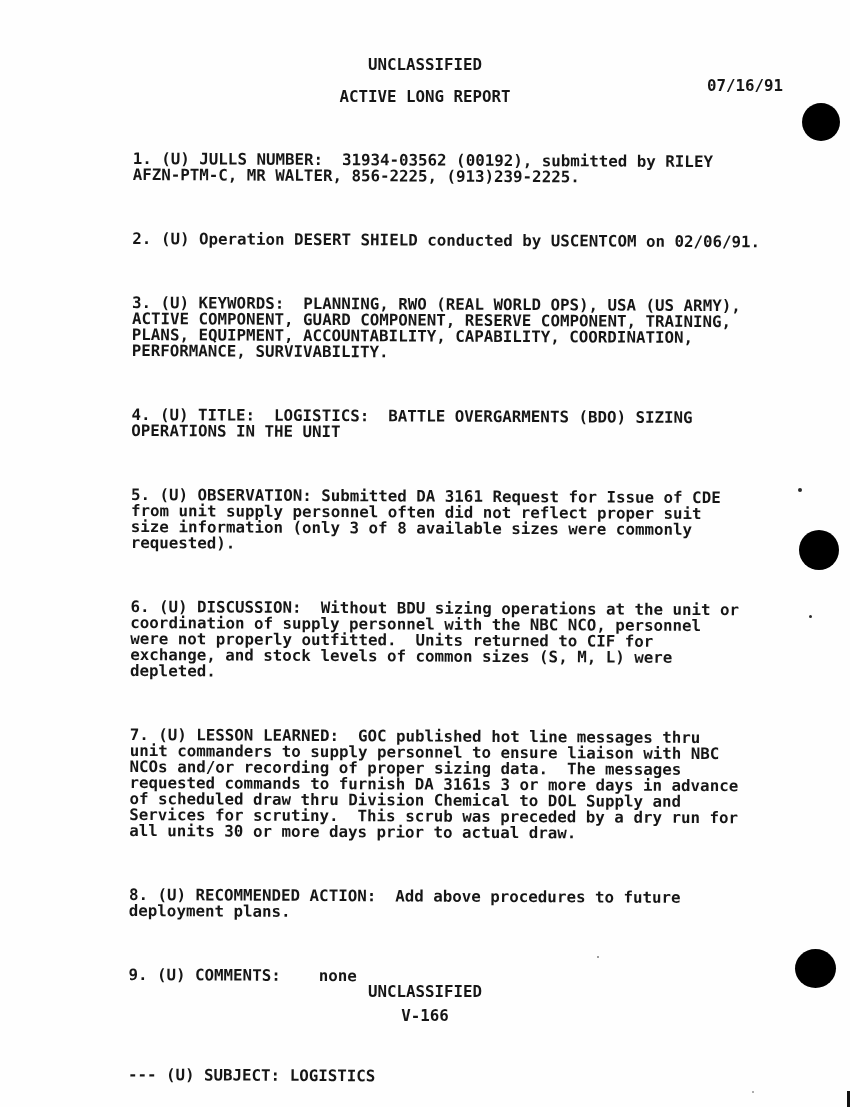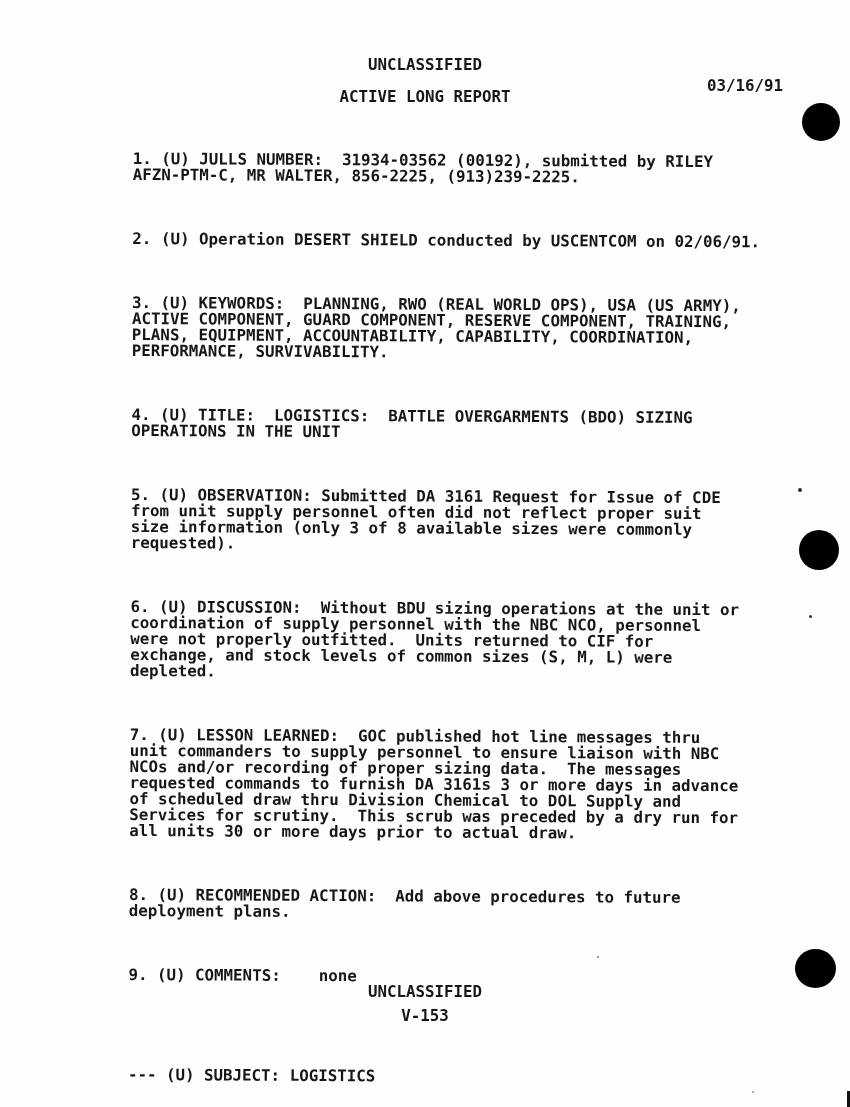--- a/index.html
+++ b/index.html
@@ -79,21 +79,21 @@
   .speck-3 { left: 597px; top: 956px; width: 2px; height: 2px; opacity: .6; }
   .speck-4 { left: 752px; top: 1091px; width: 2px; height: 2px; opacity: .5; }
 </style>
 </head>
 <body>
 
 <div class="page">
 
   <div class="doc-text center-line class-top">UNCLASSIFIED</div>
 
-  <div class="doc-text date-line">03/16/91</div>
+  <div class="doc-text date-line">07/16/91</div>
 
   <div class="doc-text center-line report-title">ACTIVE LONG REPORT</div>
 
   <div class="doc-text body-text">
     <p>1. (U) JULLS NUMBER:  31934-03562 (00192), submitted by RILEY
 AFZN-PTM-C, MR WALTER, 856-2225, (913)239-2225.</p>
     <p>2. (U) Operation DESERT SHIELD conducted by USCENTCOM on 02/06/91.</p>
     <p>3. (U) KEYWORDS:  PLANNING, RWO (REAL WORLD OPS), USA (US ARMY),
 ACTIVE COMPONENT, GUARD COMPONENT, RESERVE COMPONENT, TRAINING,
 PLANS, EQUIPMENT, ACCOUNTABILITY, CAPABILITY, COORDINATION,
@@ -120,21 +120,21 @@
 deployment plans.</p>
     <p>9. (U) COMMENTS:    none</p>
 
     <p class="gap-before">--- (U) SUBJECT: LOGISTICS</p>
     
     
   </div>
 
   <div class="doc-text center-line class-bottom">UNCLASSIFIED</div>
 
-  <div class="doc-text center-line page-num">V-153</div>
+  <div class="doc-text center-line page-num">V-166</div>
 
   <div class="punch-dot dot-top"></div>
   <div class="punch-dot dot-middle"></div>
   <div class="punch-dot dot-bottom"></div>
 
   <div class="edge-artifact"></div>
   <div class="speck speck-1"></div>
   <div class="speck speck-2"></div>
   <div class="speck speck-3"></div>
   <div class="speck speck-4"></div>

